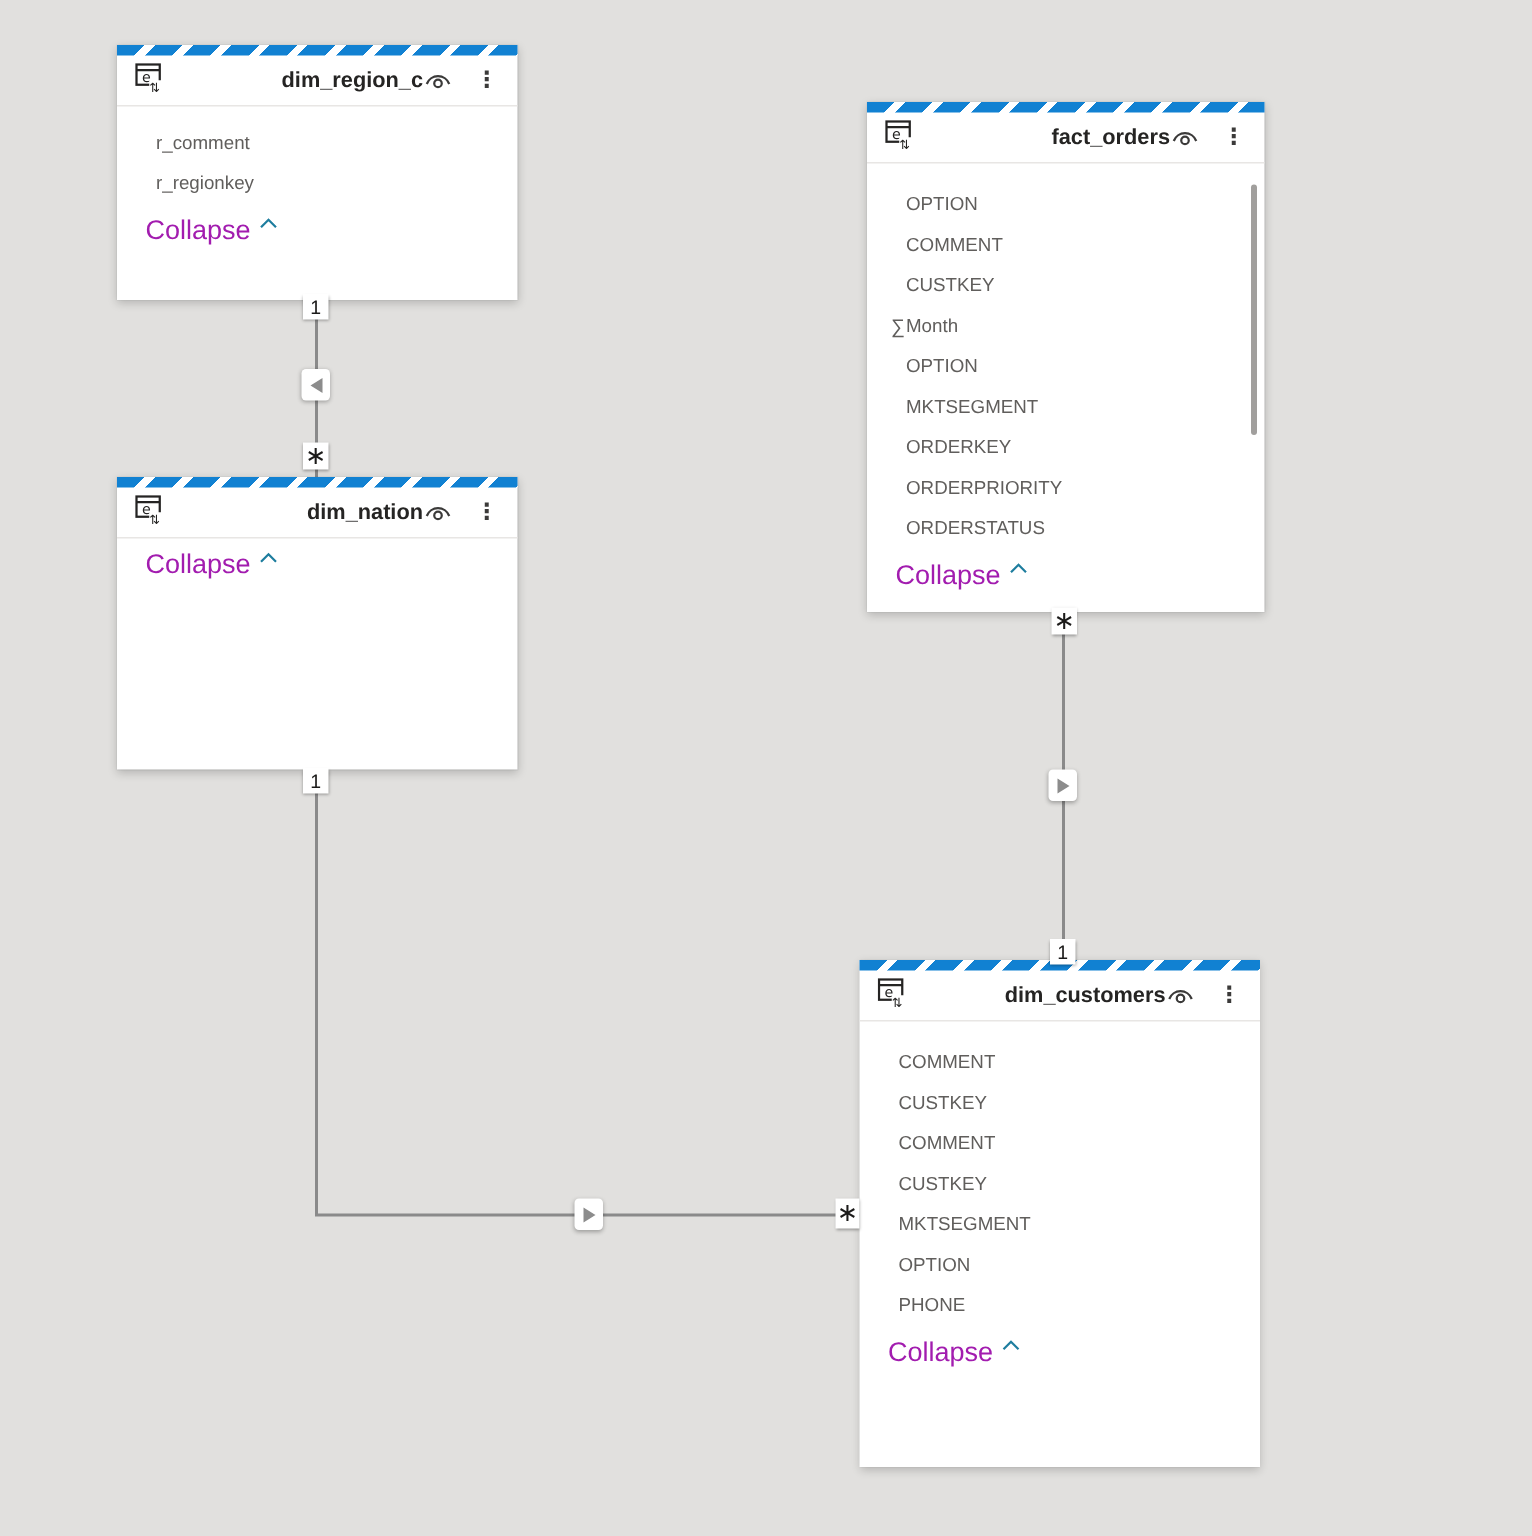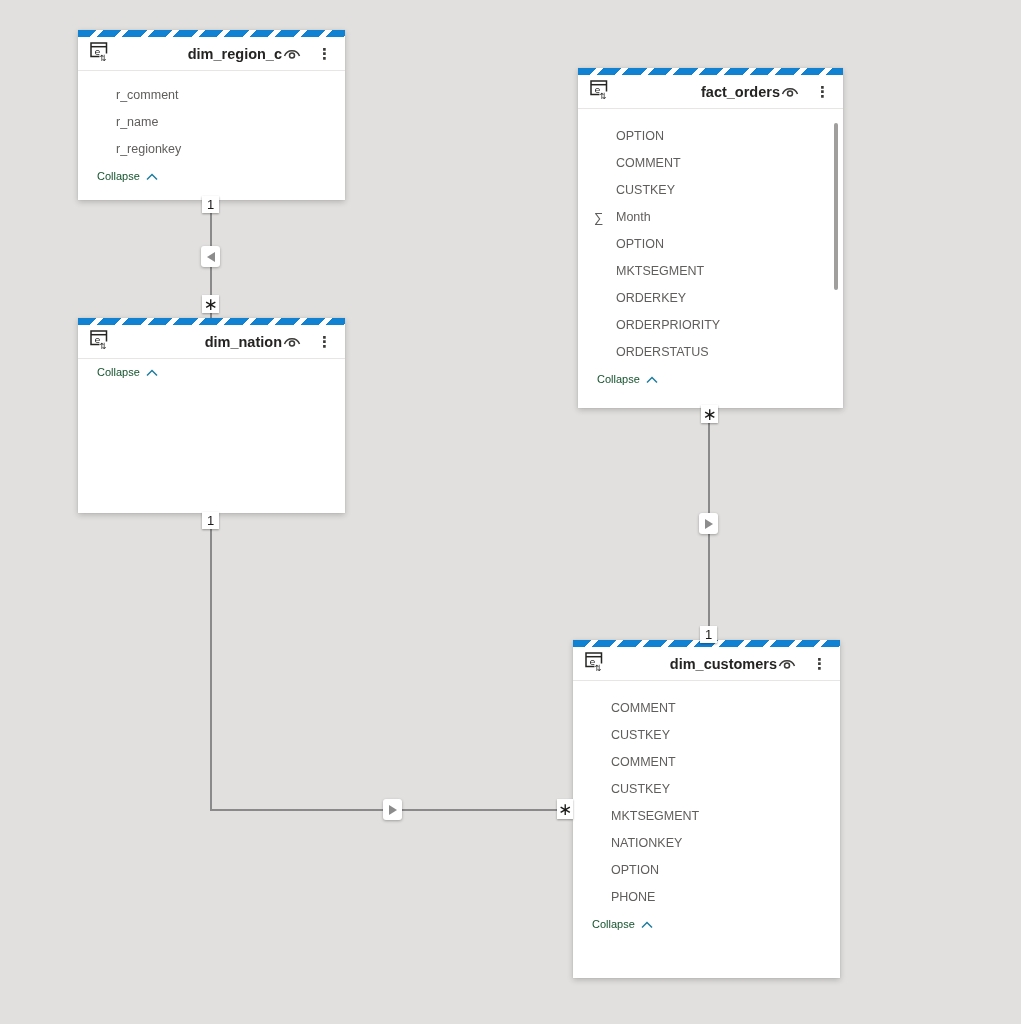--- a/index.html
+++ b/index.html
@@ -36,32 +36,32 @@
   }
   .eye-icon { flex:0 0 auto; margin-right:15px; cursor:pointer; display:flex; align-items:center; }
   .more-icon {
     flex:0 0 auto; cursor:pointer;
     font-size:15px; font-weight:700; color:#3b3a39; line-height:1;
   }
   .field-list { padding-top:11px; }
   .field-row {
     position:relative;
     height:27px; line-height:27px;
-    padding-left:38px;
+    padding-left:26px;
     font-size:12.5px; color:#605e5c;
     cursor:pointer; white-space:nowrap;
   }
   .field-row .agg-icon {
     position:absolute; left:16px; top:0;
     font-size:13px; color:#605e5c;
   }
   .collapse-row {
     margin-top:7px; padding:0 0 9px 19px;
-    display:flex; align-items:center; gap:6px;
-    font-size:11px; color:#14532d; cursor:pointer;
+    display:flex; align-items:flex-start; gap:6px;
+    font-size:18px; color:#a21caf; cursor:pointer;
   }
   .collapse-row svg { margin-top:2px; }
   .scroll-thumb {
     position:absolute; right:5px; width:4px;
     background:#a19f9d; border-radius:2px; z-index:3; cursor:pointer;
   }
   
   #card-dim-region   { left:78px;  top:30px;  width:267px; height:170px; }
   #card-fact-orders  { left:578px; top:68px;  width:265px; height:340px; }
   #card-dim-nation   { left:78px;  top:318px; width:267px; height:195px; }
@@ -129,21 +129,20 @@
     <span class="eye-icon">
       <svg width="20" height="14" viewBox="0 0 20 14">
           <path d="M2.5 9 A 8 8 0 0 1 17.5 9" fill="none" stroke="#3b3a39" stroke-width="1.5"></path>
           <circle cx="10" cy="8.6" r="2.5" fill="none" stroke="#3b3a39" stroke-width="1.5"></circle>
         </svg>
     </span>
     <span class="more-icon">⋮</span>
   </div>
   <div class="field-list">
     <div class="field-row">r_comment</div>
-    <div class="field-row">r_name</div>
     <div class="field-row">r_regionkey</div>
   </div>
   <div class="collapse-row">
     <span>Collapse</span>
     <svg width="12" height="8" viewBox="0 0 12 8">
         <polyline points="1,6.5 6,1.5 11,6.5" fill="none" stroke="#1f7e9f" stroke-width="1.5"></polyline>
       </svg>
   </div>
 </div>
 
@@ -237,21 +236,20 @@
         </svg>
     </span>
     <span class="more-icon">⋮</span>
   </div>
   <div class="field-list" style="padding-top:14px;">
     <div class="field-row">COMMENT</div>
     <div class="field-row">CUSTKEY</div>
     <div class="field-row">COMMENT</div>
     <div class="field-row">CUSTKEY</div>
     <div class="field-row">MKTSEGMENT</div>
-    <div class="field-row">NATIONKEY</div>
     <div class="field-row">OPTION</div>
     <div class="field-row">PHONE</div>
   </div>
   <div class="collapse-row">
     <span>Collapse</span>
     <svg width="12" height="8" viewBox="0 0 12 8">
         <polyline points="1,6.5 6,1.5 11,6.5" fill="none" stroke="#1f7e9f" stroke-width="1.5"></polyline>
       </svg>
   </div>
 </div>

